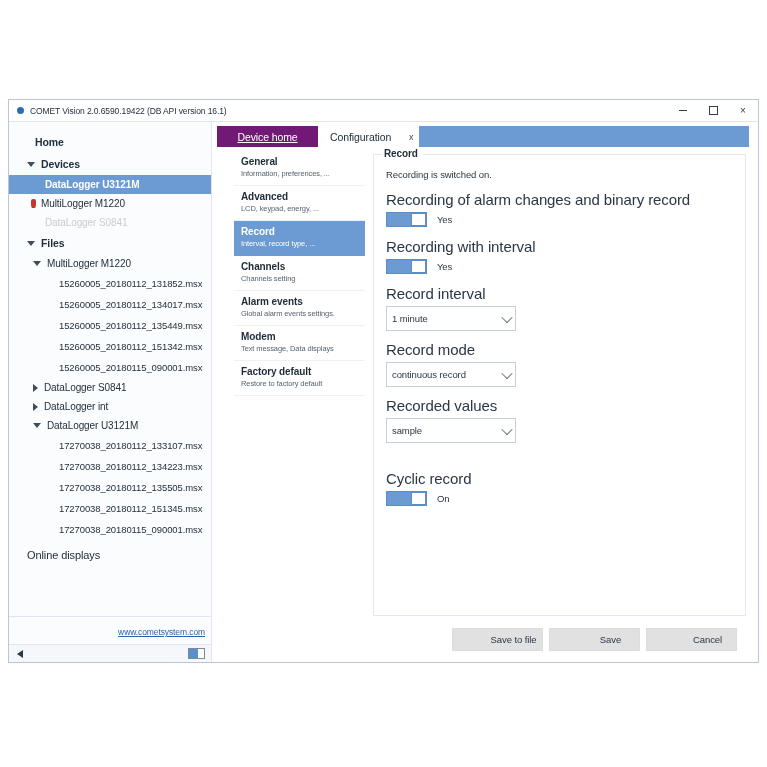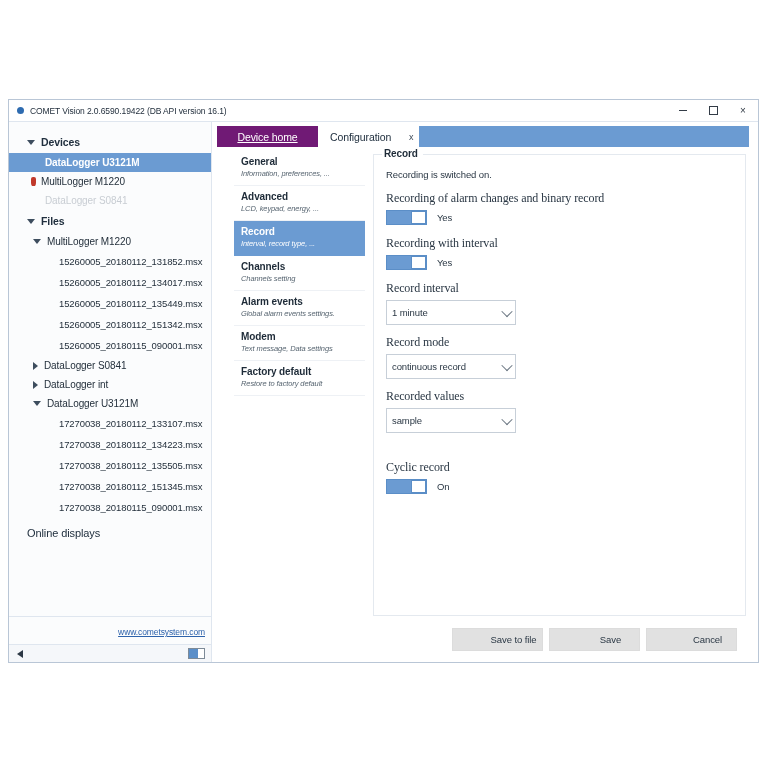--- a/index.html
+++ b/index.html
@@ -286,21 +286,20 @@
     color: #1e2b38;
     letter-spacing: -0.1px;
     line-height: 12px;
   }
   .confnav-sub {
     font-size: 7.5px;
     color: #566470;
     letter-spacing: -0.1px;
     line-height: 10px;
     margin-top: 1px;
-    font-style: italic;
   }
   .confnav-item.active .confnav-title,
   .confnav-item.active .confnav-sub { color: #ffffff; }
 
   
   .record-area {
     flex: 1 1 auto;
     min-width: 0;
     padding: 3px 12px 0 8px;
     display: flex;
@@ -325,25 +324,24 @@
     color: #1e2b38;
     letter-spacing: -0.1px;
   }
   .field-note {
     font-size: 9.5px;
     color: #2a3744;
     letter-spacing: -0.1px;
     margin-bottom: 11px;
   }
   .field-label {
-    font-size: 12px;
+    font-size: 15px;
     color: #2a3744;
     letter-spacing: -0.1px;
     margin-bottom: 4px;
-    font-family: Liberation Serif, serif;
   }
   .toggle-row {
     display: flex;
     align-items: center;
     margin-bottom: 11px;
   }
   .toggle {
     width: 41px;
     height: 15px;
     background: #6b9bd2;
@@ -435,20 +433,24 @@
       <div class="win-btn max"></div>
       <div class="win-btn">×</div>
     </div>
   </div>
 
   <div class="win-body">
 
     <div class="sidebar">
       <div class="sidebar-scroll">
 
+        <div class="nav-root">
+          <span class="spacer-ind"></span>
+          <span>Home</span>
+        </div>
 
         <div class="nav-root">
           <span class="tri-down"></span>
           <span>Devices</span>
         </div>
 
         <div class="nav-item selected">
           <span>DataLogger U3121M</span>
         </div>
 
@@ -537,21 +539,21 @@
           <div class="confnav-item">
             <div class="confnav-title">Channels</div>
             <div class="confnav-sub">Channels setting</div>
           </div>
           <div class="confnav-item">
             <div class="confnav-title">Alarm events</div>
             <div class="confnav-sub">Global alarm events settings.</div>
           </div>
           <div class="confnav-item">
             <div class="confnav-title">Modem</div>
-            <div class="confnav-sub">Text message, Data settings</div>
+            <div class="confnav-sub">Text message, Data displays</div>
           </div>
           <div class="confnav-item">
             <div class="confnav-title">Factory default</div>
             <div class="confnav-sub">Restore to factory default</div>
           </div>
         </div>
 
         <div class="record-area">
           <div class="card">
             <div class="card-legend">Record</div>

